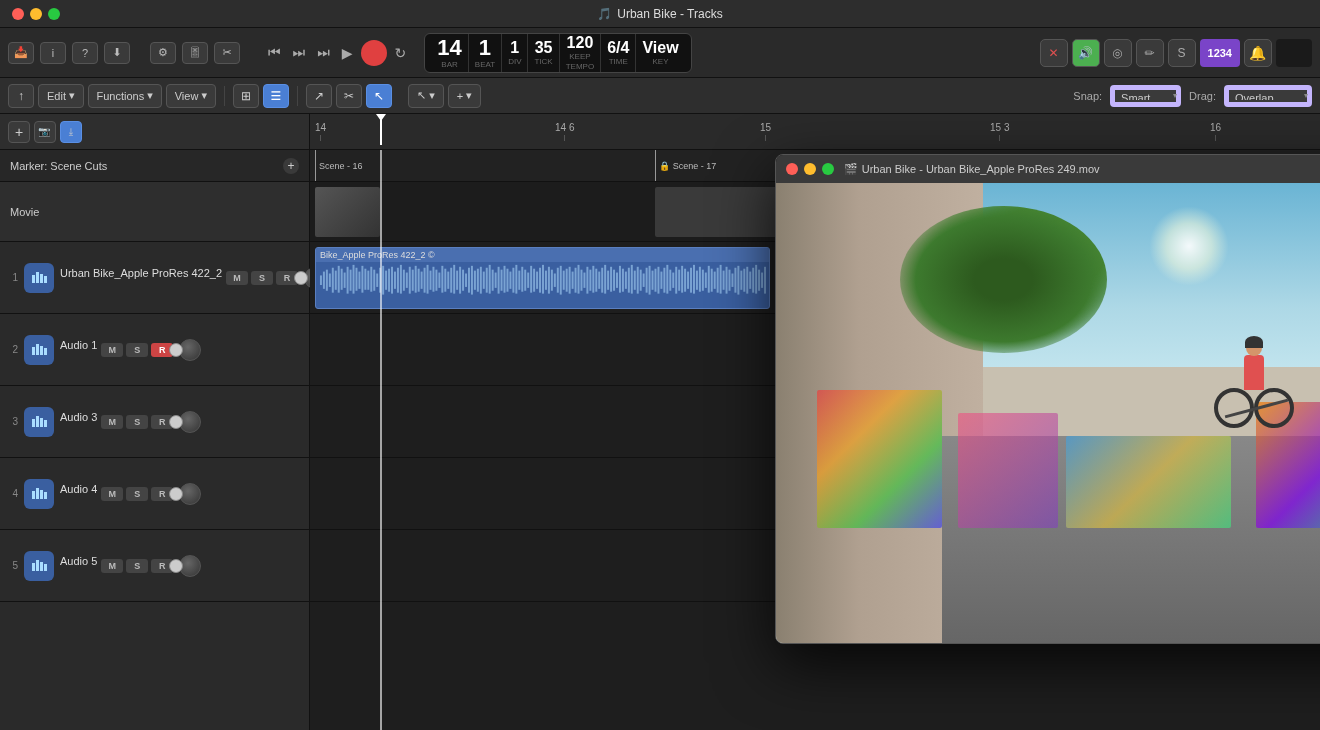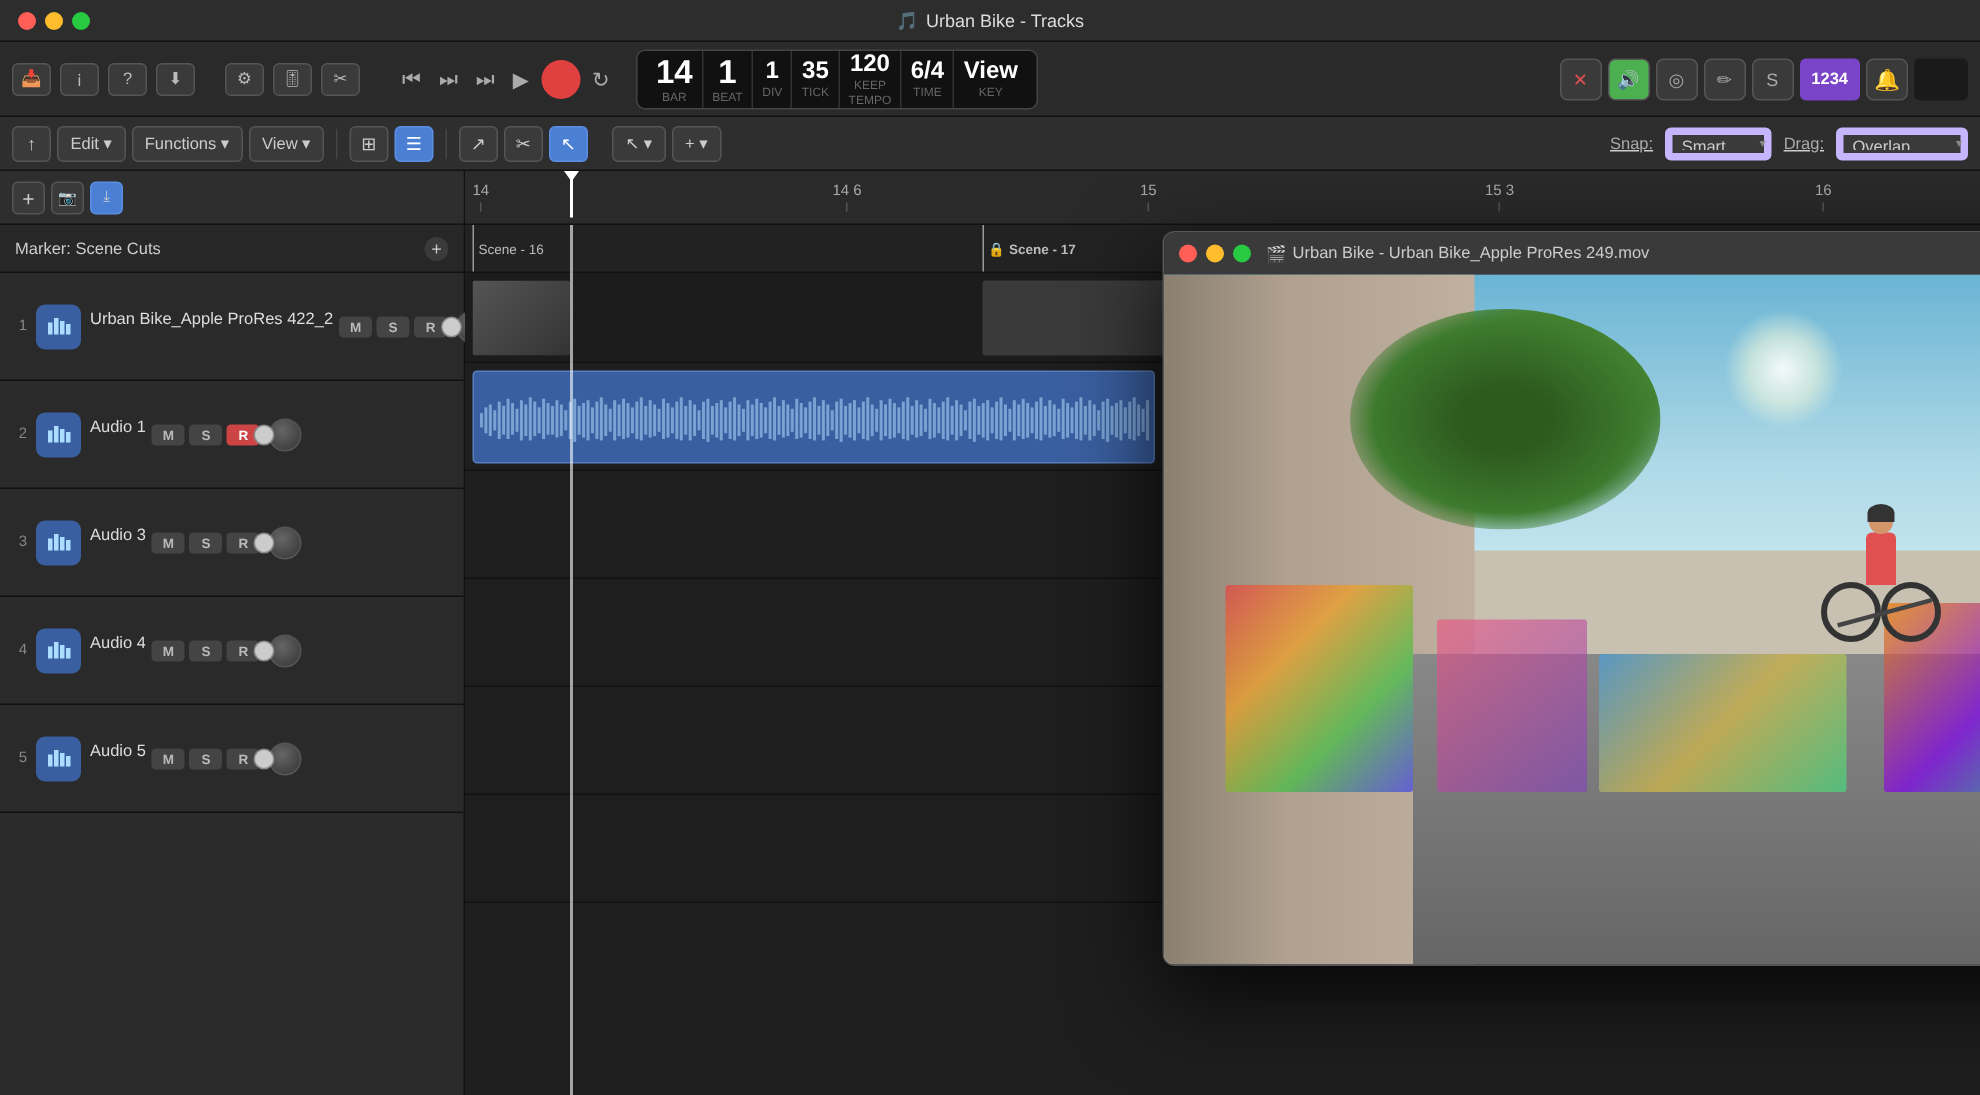--- a/index.html
+++ b/index.html
@@ -224,21 +224,20 @@
     .toolbar-icon-btn.active {
       background: #4a7fd4;
       border-color: #5a8fe4;
       color: #fff;
     }
     .snap-drag-group {
       margin-left: auto;
       display: flex;
       align-items: center;
       gap: 8px;
-      text-decoration: underline;
     }
     .snap-label {
       color: #aaa;
       font-size: 11px;
     }
     .snap-select {
       background: #3a3a3a;
       border: 5px solid #c4b5fd;
       border-radius: 4px;
       color: #ccc;
@@ -917,20 +916,23 @@
       <div class="add-btn">+</div>
       <div class="track-header-icon-btn">📷</div>
       <div class="track-header-icon-btn blue">⤓</div>
     </div>
 
     <div class="marker-row">
       <span>Marker: Scene Cuts</span>
       <div class="marker-plus">+</div>
     </div>
 
+    <div class="movie-row">
+      <span>Movie</span>
+    </div>
 
     <div class="track-row">
       <span class="track-number">1</span>
       <div class="track-icon">
         <svg viewBox="0 0 18 18" fill="none">
           <rect x="2" y="6" width="3" height="8" fill="#aaddff"></rect>
           <rect x="6" y="3" width="3" height="11" fill="#aaddff"></rect>
           <rect x="10" y="5" width="3" height="9" fill="#aaddff"></rect>
           <rect x="14" y="7" width="3" height="7" fill="#aaddff"></rect>
         </svg>
@@ -1094,40 +1096,43 @@
 
     <div class="content-rows" style="position:relative;">
 
       <div style="position:absolute; left:70px; top:0; width:2px; height:100%; background:rgba(255,255,255,0.6); z-index:5; pointer-events:none;"></div>
 
       <div class="content-row marker-content" style="position:relative;">
         <div style="position:absolute; left:5px; top:0; height:100%; display:flex; align-items:center;">
           <div class="scene-line" style="position:relative; width:1px; height:100%; background:#999;"></div>
           <span style="font-size:9px; color:#bbb; margin-left:3px;">Scene - 16</span>
         </div>
-        <div style="position:absolute; left:345px; top:0; height:100%; display:flex; align-items:center;font-weight:bold;">
+        <div style="position:absolute; left:345px; top:0; height:100%; display:flex; align-items:center;">
           <div style="width:1px; height:100%; background:#999;"></div>
           <span style="font-size:9px; color:#bbb; margin-left:3px;">🔒 Scene - 17</span>
         </div>
       </div>
 
       <div class="content-row movie-content" style="height:60px; background:#1c1c1c; position:relative;">
 
         <div style="position:absolute; left:5px; top:5px; width:65px; height:50px; background:#444; border-radius:2px; overflow:hidden;">
           <div style="width:100%; height:100%; background:linear-gradient(135deg, #555 0%, #333 100%);"></div>
         </div>
 
         <div style="position:absolute; left:345px; top:5px; width:200px; height:50px; background:#3a3a3a; border-radius:2px;"></div>
 
         <div style="position:absolute; right:0; top:5px; width:40px; height:50px; background:#3a5fa0; border-radius:2px;"></div>
       </div>
 
       <div class="content-row" style="height:72px; background:#1e1e1e; position:relative;">
 
         <div class="audio-clip" style="left:5px; top:5px; width:455px; height:62px;">
+          <div class="audio-clip-header">
+            <span>Bike_Apple ProRes 422_2 ©</span>
+          </div>
           <div class="audio-waveform">
             <svg class="waveform-svg" viewBox="0 0 455 48" preserveAspectRatio="none">
               <g fill="#8ab4e0" opacity="0.8">
 
                 <rect x="2" y="14" width="2" height="10"></rect>
                 <rect x="5" y="10" width="2" height="18"></rect>
                 <rect x="8" y="8" width="2" height="22"></rect>
                 <rect x="11" y="12" width="2" height="14"></rect>
                 <rect x="14" y="6" width="2" height="26"></rect>
                 <rect x="17" y="9" width="2" height="20"></rect>

